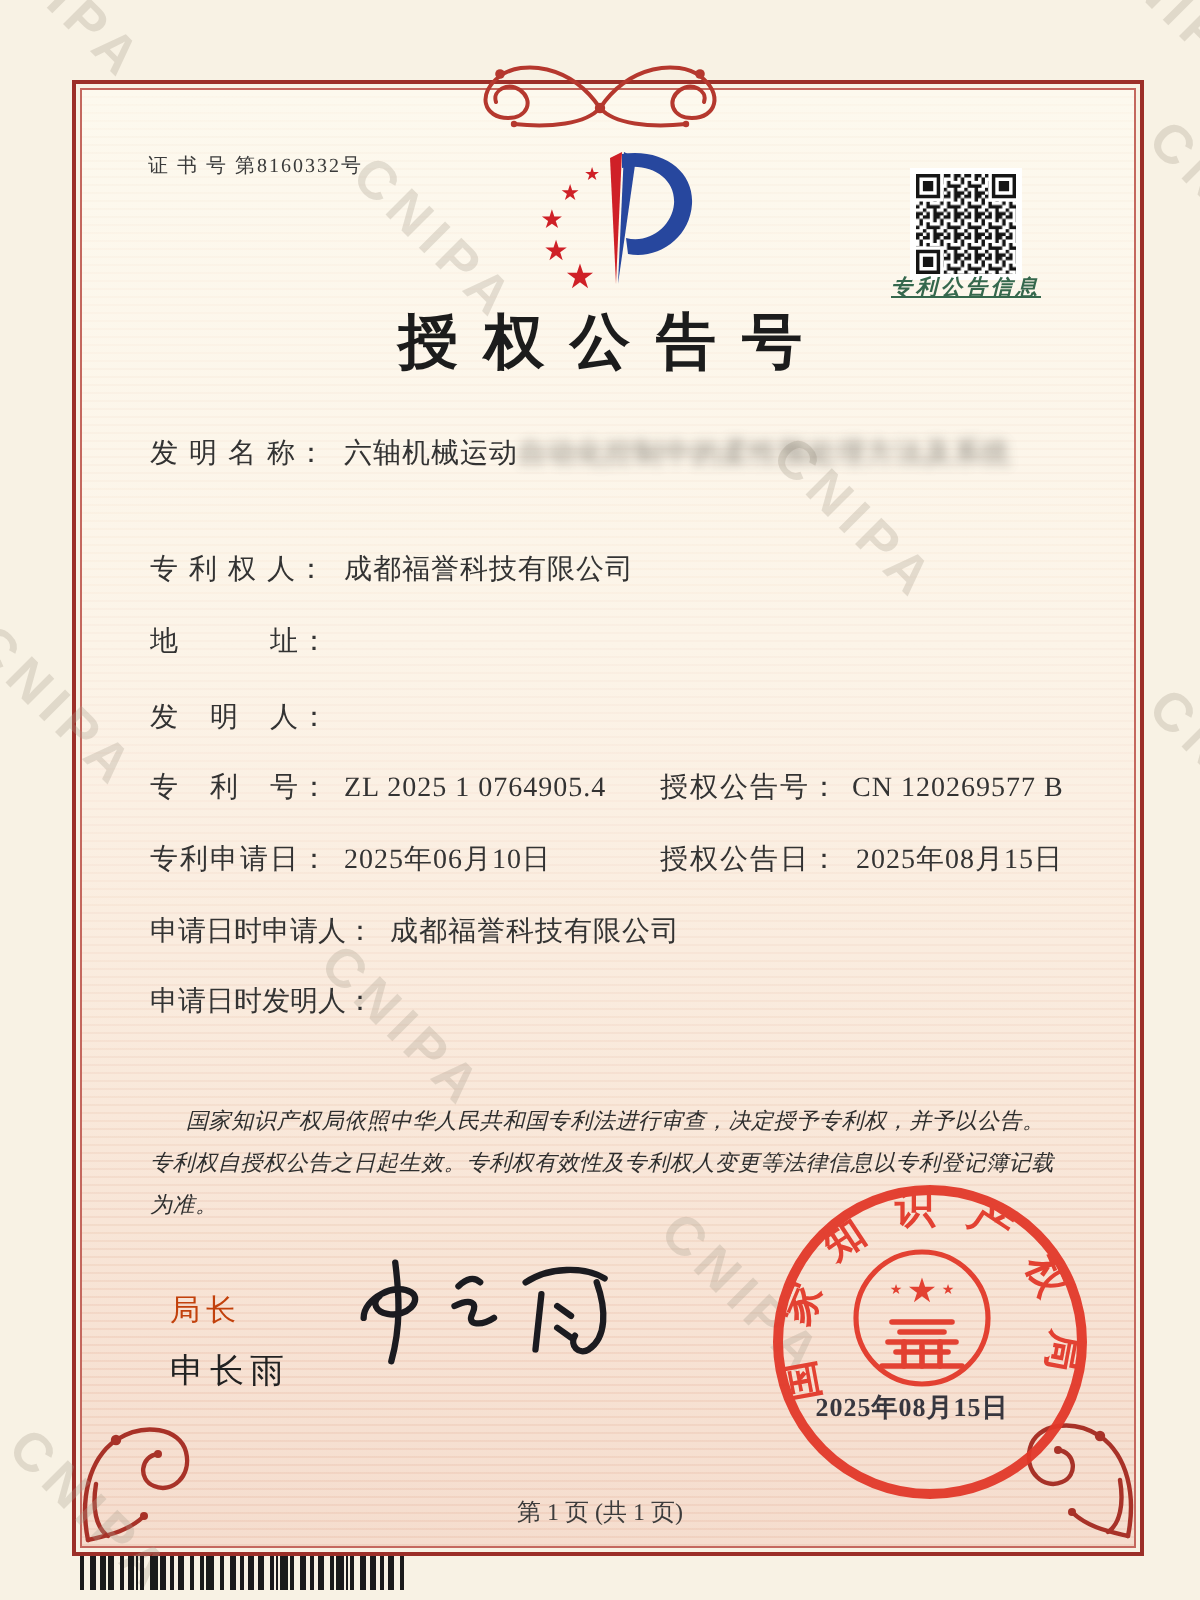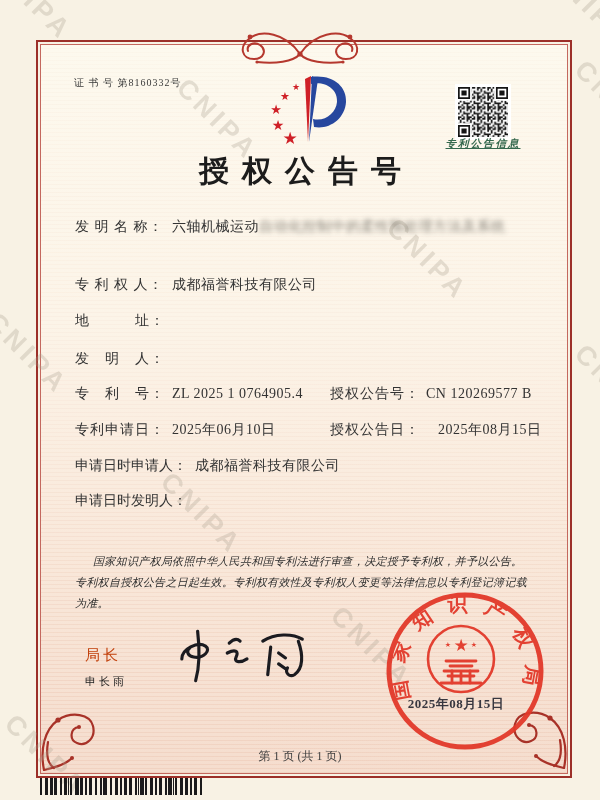--- a/index.html
+++ b/index.html
@@ -39,21 +39,21 @@
   .row.addr{display:flex;white-space:normal;gap:12px;}
   .row.addr .lbl{flex:0 0 97px;}
   .row.addr .val{width:386px;line-height:21px;}
   .redacted{filter:blur(2.6px);opacity:0.75;color:#5d5a52;}
   .col2{left:330px;}
   .statement{left:75px;top:551px;width:462px;font-size:11px;line-height:21px;
     font-style:italic;color:#2e2e2e;letter-spacing:0.3px;z-index:3;}
   .statement .l1{display:block;padding-left:18px;}
   .statement .l2{display:block;}
   .director-title{left:85px;top:646px;font-size:15px;letter-spacing:3px;color:#c2410c;}
-  .director-name{left:85px;top:674px;font-size:11px;letter-spacing:3px;color:#222;}
+  .director-name{left:85px;top:674px;font-size:17px;letter-spacing:3px;color:#222;}
   .signature{left:168px;top:618px;width:158px;height:72px;}
   .seal{left:383px;top:589px;width:164px;height:164px;z-index:4;opacity:0.95;}
   .footer{left:0;right:0;top:748px;text-align:center;font-size:12px;color:#3c3c3c;z-index:3;}
   .barcode{left:40px;top:778px;width:162px;height:17px;z-index:3;
     background:
       repeating-linear-gradient(90deg,#1b1b1b 0 2px,rgba(0,0,0,0) 2px 5px),
       repeating-linear-gradient(90deg,#1b1b1b 0 1px,rgba(0,0,0,0) 1px 7px),
       repeating-linear-gradient(90deg,rgba(0,0,0,0) 0 11px,#1b1b1b 11px 13px);}
   .ornament-top{left:205px;top:24px;width:190px;height:44px;z-index:2;}
   .ornament-bl{left:38px;top:702px;width:62px;height:72px;z-index:2;}
@@ -176,21 +176,21 @@
       <span class="lbl">专　利　号：</span><span class="val">ZL 2025 1 0764905.4</span>
     </div>
     <div class="row col2" style="top:385px">
       <span class="lbl" style="min-width:0;margin-right:6px">授权公告号：</span><span class="val">CN 120269577 B</span>
     </div>
 
     <div class="row" style="top:421px">
       <span class="lbl">专利申请日：</span><span class="val">2025年06月10日</span>
     </div>
     <div class="row col2" style="top:421px">
-      <span class="lbl" style="min-width:0;margin-right:18px">授权公告日：</span><span class="val">2025年08月15日</span>
+      <span class="lbl" style="min-width:0;margin-right:8px">授权公告日：</span><span class="val">2025年08月15日</span>
     </div>
 
     <div class="row" style="top:457px">
       <span class="lbl" style="min-width:0;margin-right:8px;letter-spacing:0">申请日时申请人：</span><span class="val">成都福誉科技有限公司</span>
     </div>
 
     <div class="row" style="top:492px">
       <span class="lbl" style="min-width:0;margin-right:0;letter-spacing:0">申请日时发明人：</span><span class="val"></span>
     </div>
 

